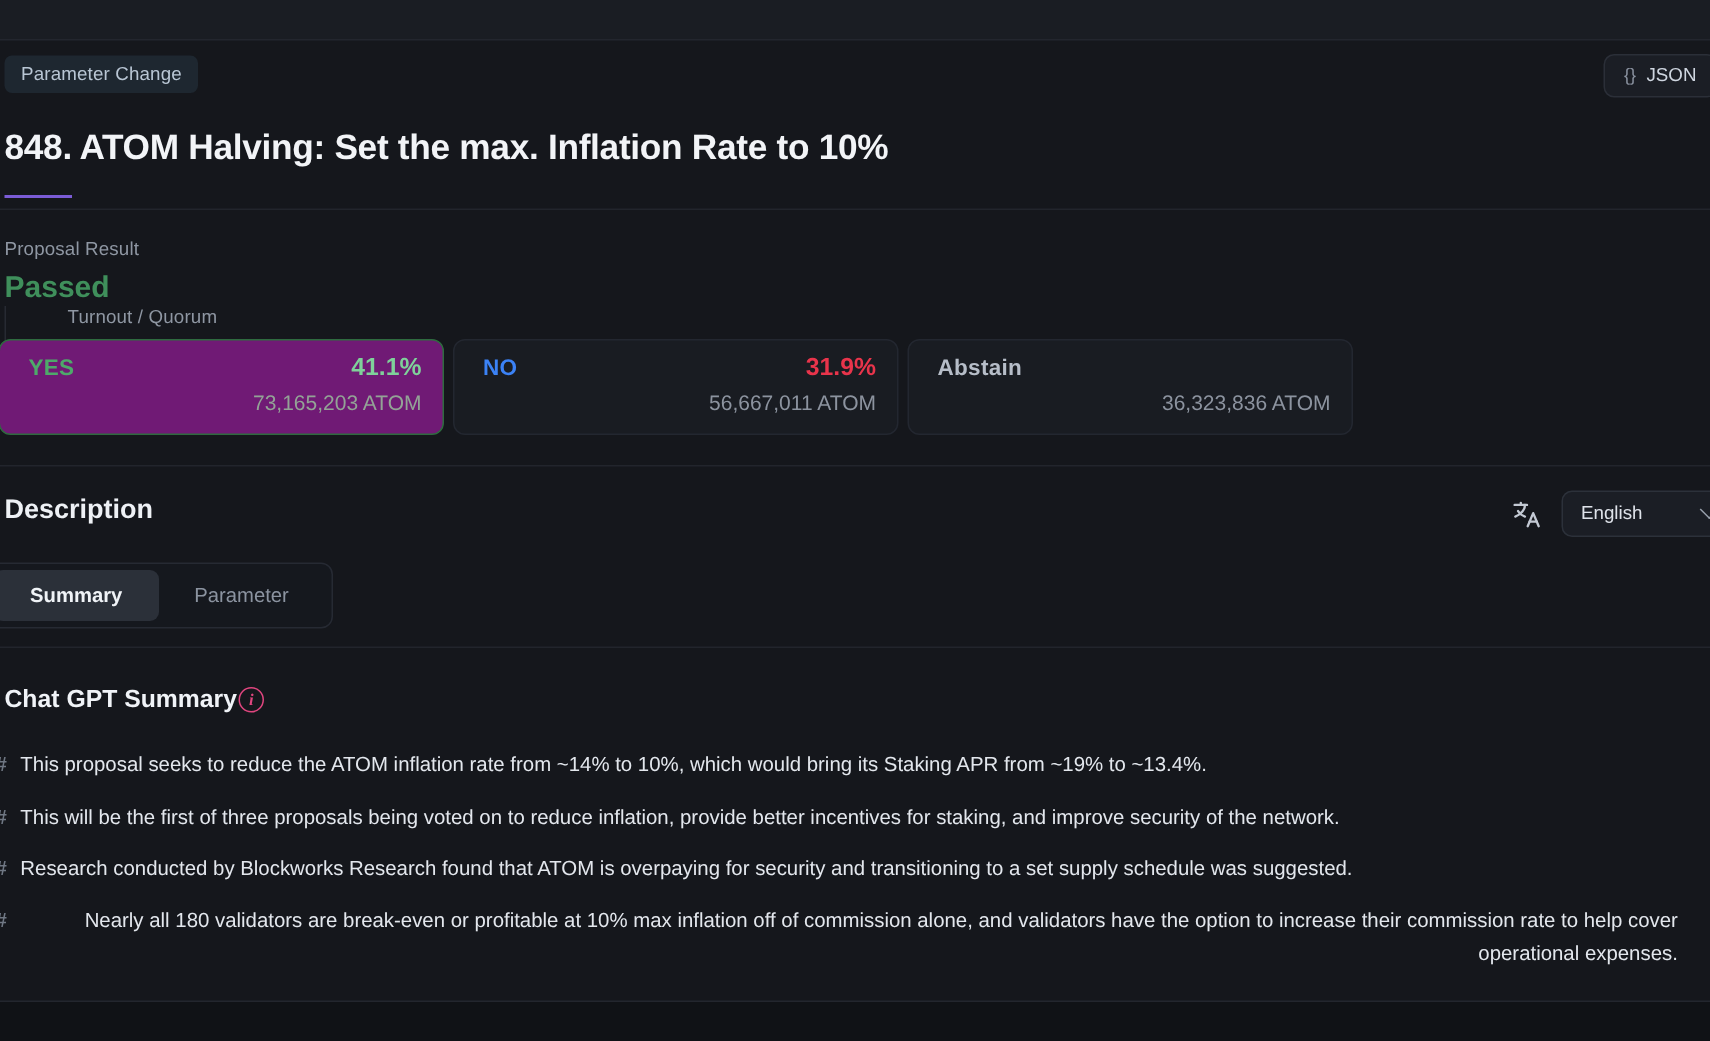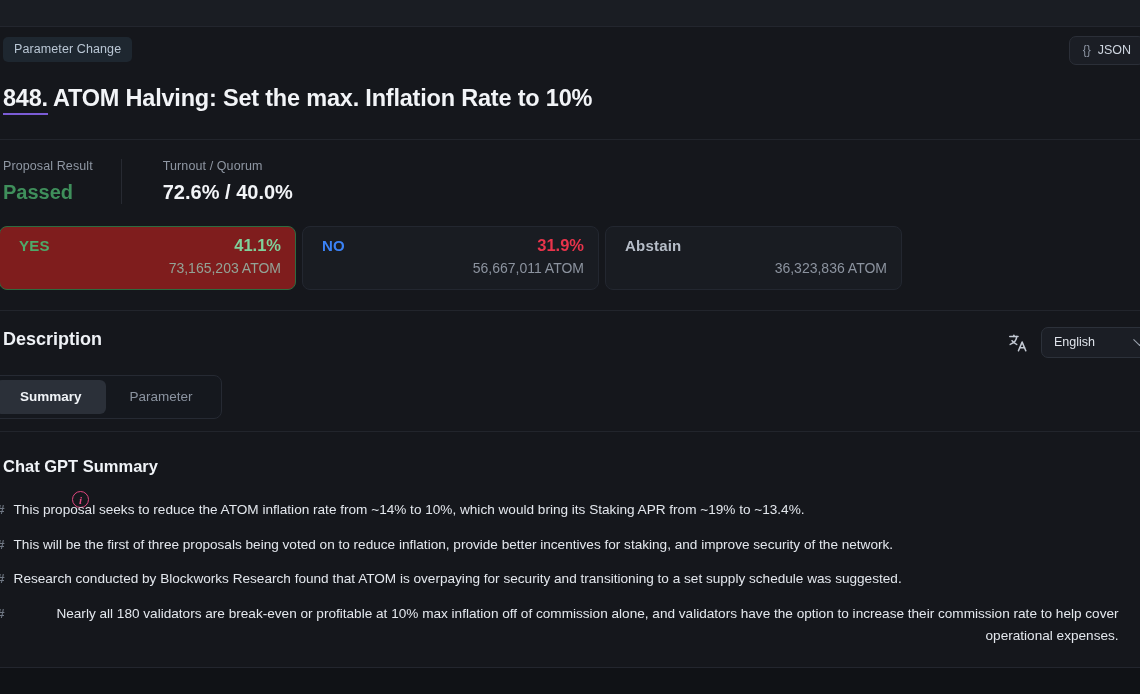--- a/index.html
+++ b/index.html
@@ -52,55 +52,55 @@
 
   
   .title-row {
     position: absolute; left: 54px; top: 58px;
     font-size: 23.5px; font-weight: bold; color: #f2f4f7;
     letter-spacing: -0.2px; white-space: nowrap;
   }
   .title-num {
     color: #f2f4f7;
     border-bottom: 2.5px solid #7b5cd6;
-    padding-bottom: 2px;
+    padding-bottom: 19px;
     margin-right: 5px;
   }
 
   
   .hr {
     position: absolute; left: 0; width: 1248px; height: 1px;
     background: #22252c;
   }
   .hr.h1 { top: 112px; }
   .hr.h2 { top: 283px; }
   .hr.h3 { top: 404px; }
 
   
-  .stats { position: absolute; left: 54px; top: 132px; display: flex; }
+  .stats { position: absolute; left: 54px; top: 132px; display: flex; flex-direction: column; }
   .stat { padding-right: 28px; }
   .stat + .stat { padding-left: 41px; border-left: 1px solid #272a32; }
   .stat-label { font-size: 12.5px; color: #8f97a3; margin-bottom: 8px; letter-spacing: .1px; }
   .stat-value { font-size: 20px; font-weight: bold; color: #f2f4f7; }
   .stat-value.passed { color: #3f8f5b; }
 
   
   .votes {
     position: absolute; left: 50px; top: 199px;
     display: flex; gap: 6px;
   }
   .vcard {
     width: 297px; height: 64px;
     background: #191c22;
     border: 1px solid #232730;
     border-radius: 8px;
     padding: 10px 14px 0 19px;
     position: relative;
   }
-  .vcard.yes { background: #7f1d1d; border: 1px solid #2e6b3f; }
+  .vcard.yes { background: #701a75; border: 1px solid #2e6b3f; }
   .vlabel { font-size: 15px; font-weight: bold; letter-spacing: .2px; }
   .vcard.yes   .vlabel { color: #4ea96a; }
   .vcard.no    .vlabel { color: #3b82f6; }
   .vcard.veto  .vlabel { color: #ef2f72; }
   .vcard.abs   .vlabel { color: #b6bdc8; }
   .vpct {
     position: absolute; right: 14px; top: 9px;
     font-size: 16.5px; font-weight: bold;
   }
   .vcard.yes  .vpct { color: #7fd19a; }
@@ -140,22 +140,22 @@
   }
   .tab {
     font-size: 13.5px; padding: 9px 24px 10px; border-radius: 6px;
     color: #8b93a0;
   }
   .tab.active { background: #2b3039; color: #f0f3f7; font-weight: bold; }
 
   
   .sum-title {
     position: absolute; left: 54px; top: 430px;
-    display: flex; align-items: center; gap: 15px;
-    font-size: 16.5px; font-weight: bold; color: #f0f3f7; flex-direction: column;
+    display: flex; align-items: center; gap: 1px;
+    font-size: 16.5px; font-weight: bold; color: #f0f3f7;
   }
   .info-icon {
     width: 17px; height: 17px; border-radius: 50%;
     border: 1.5px solid #e0467f; color: #e0467f;
     font-size: 11px; font-style: italic; font-weight: bold;
     display: flex; align-items: center; justify-content: center;
     font-family: "Liberation Serif", serif;
   }
 
   .bullets { position: absolute; left: 48px; top: 472px; width: 1145px; }

